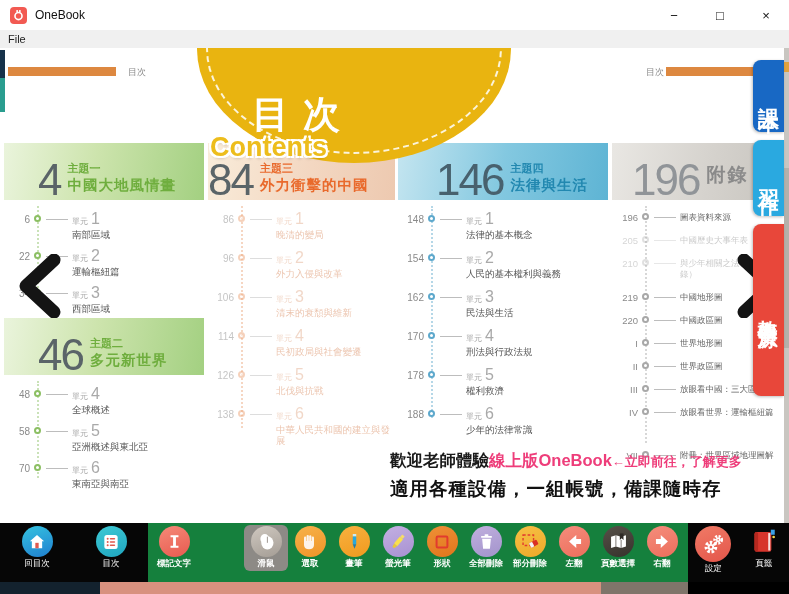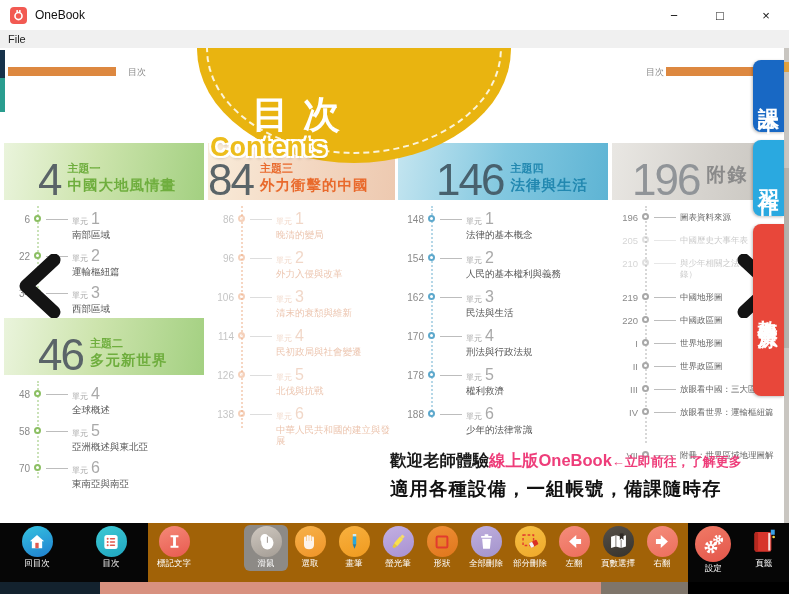--- a/index.html
+++ b/index.html
@@ -110,21 +110,21 @@
   .tab1 { top:140px; height:76px; background:#2aa9e0; }
   .tab2 { top:224px; height:172px; background:#e8473a; font-size:20px; letter-spacing:3px; }
 
   .right-strip { position:absolute; right:0; top:48px; width:5px; height:487px; background:#c9c6c1; z-index:9; }
   .right-strip::before { content:""; position:absolute; top:14px; left:0; width:5px; height:10px; background:#e0a23f; }
   .right-strip::after { content:""; position:absolute; top:120px; left:0; width:5px; height:180px; background:#b5b1ab; }
 
   
   .toolbar { position:absolute; left:0; right:0; bottom:12px; height:59px; display:flex; z-index:20; }
   .tb-left { width:148px; background:#060606; display:flex; justify-content:space-around; align-items:flex-start; padding-top:2px; }
-  .tb-mid { flex:1; background:#a16207; display:flex; justify-content:space-around; align-items:flex-start; padding:2px 4px 16px 4px; }
+  .tb-mid { flex:1; background:#15803d; display:flex; justify-content:space-around; align-items:flex-start; padding:2px 4px 16px 4px;font-weight:bold; }
   .tb-right { width:101px; background:#060606; display:flex; justify-content:space-around; align-items:flex-start; padding-top:2px; }
   .tool { display:flex; flex-direction:column; align-items:center; width:44px; padding:1px 0; border-radius:6px; cursor:pointer; }
   .tool.selected { background:#8d8a86;margin-left:48px; }
   .tool-circle { width:31px; height:31px; border-radius:50%; display:flex; align-items:center; justify-content:center; flex:none; }
   .tool-label { font-size:8.5px; color:#fff; margin-top:1px; white-space:nowrap; }
   .ic-home { background:linear-gradient(160deg,#35c3e0,#1f7fd0); }
   .ic-toc { background:linear-gradient(160deg,#3ec9d4,#1fa6c0); }
   .ic-mark-text { background:linear-gradient(160deg,#f58a78,#e85a50); }
   .ic-mouse { background:linear-gradient(160deg,#cfc8c0,#a49d95); }
   .ic-select { background:linear-gradient(160deg,#f7b24a,#ef9428); }

